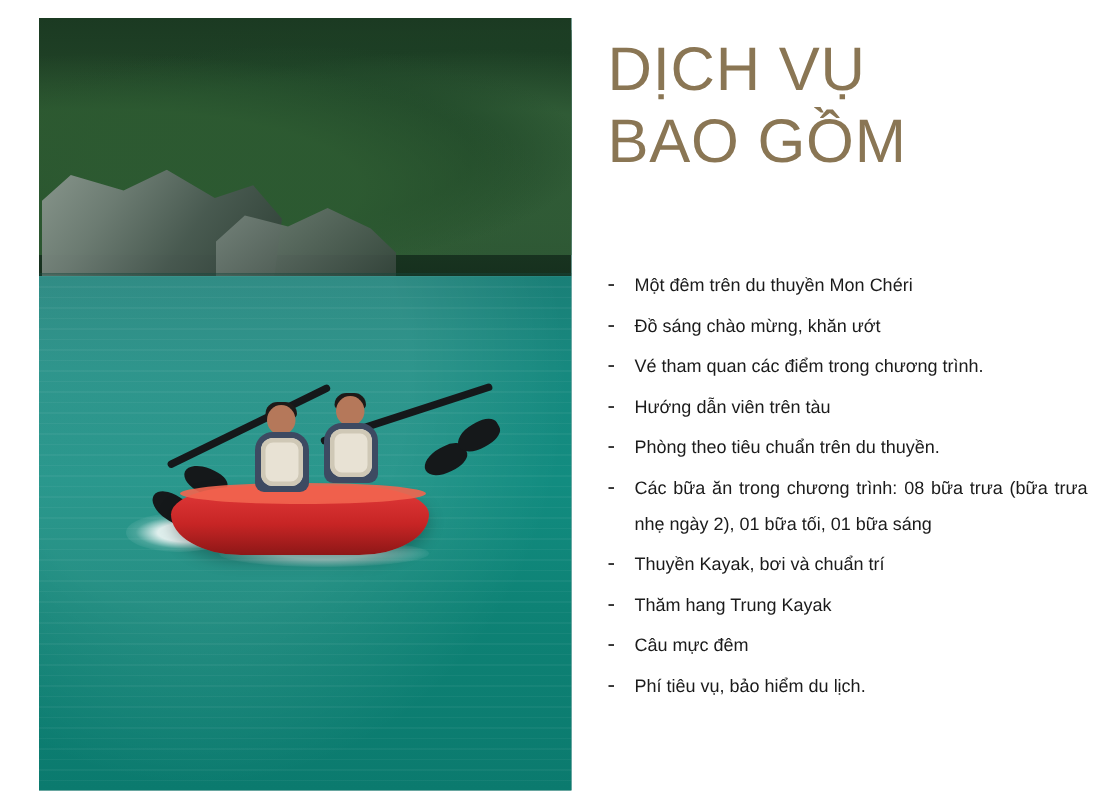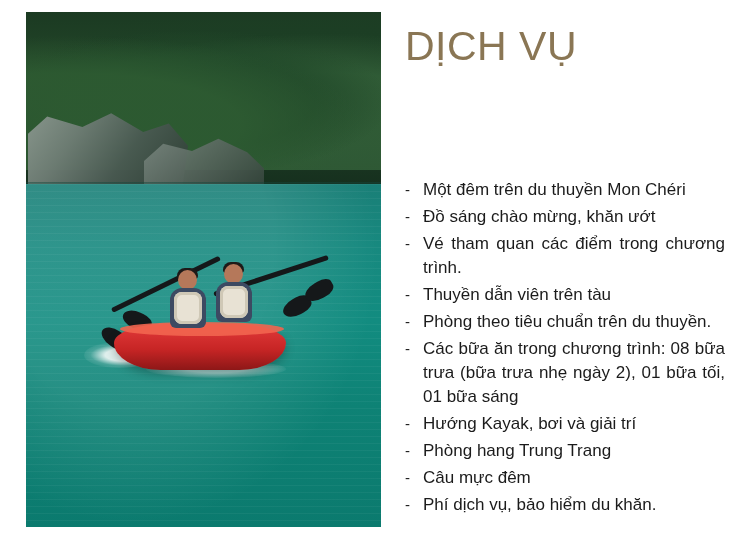--- a/index.html
+++ b/index.html
@@ -256,21 +256,21 @@
     margin-bottom: 3px;
   }
   .dash {
     flex: 0 0 18px;
     font-size: 15px;
     line-height: 24px;
     color: #222;
   }
   .bullet-text {
     flex: 1 1 auto;
-    font-size: 17px;
+    font-size: 12px;
     line-height: 24px;
     color: #1b1b1b;
     text-align: justify;
     text-justify: inter-word;
   }
 </style>
 </head>
 <body>
 
 <div class="slide">
@@ -307,20 +307,21 @@
       <div class="head"></div>
       <div class="body"></div>
       <div class="vest"></div>
     </div>
   </div>
 
   <div class="content">
 
     <div class="title">
       <span class="line">DỊCH VỤ</span>
+      <span class="line">BAO GỒM</span>
     </div>
 
     <div class="list">
 
       <div class="bullet-row">
         <span class="dash">-</span>
         <span class="bullet-text">Một đêm trên du thuyền Mon Chéri</span>
       </div>
 
       <div class="bullet-row">
@@ -328,48 +329,48 @@
         <span class="bullet-text">Đồ sáng chào mừng, khăn ướt</span>
       </div>
 
       <div class="bullet-row">
         <span class="dash">-</span>
         <span class="bullet-text">Vé tham quan các điểm trong chương trình.</span>
       </div>
 
       <div class="bullet-row">
         <span class="dash">-</span>
-        <span class="bullet-text">Thuyền dẫn viên trên tàu</span>
+        <span class="bullet-text">Hướng dẫn viên trên tàu</span>
       </div>
 
       <div class="bullet-row">
         <span class="dash">-</span>
         <span class="bullet-text">Phòng theo tiêu chuẩn trên du thuyền.</span>
       </div>
 
       <div class="bullet-row">
         <span class="dash">-</span>
         <span class="bullet-text">Các bữa ăn trong chương trình: 08 bữa trưa (bữa trưa nhẹ ngày 2), 01 bữa tối, 01 bữa sáng</span>
       </div>
 
       <div class="bullet-row">
         <span class="dash">-</span>
-        <span class="bullet-text">Hướng Kayak, bơi và giải trí</span>
-      </div>
-
-      <div class="bullet-row">
-        <span class="dash">-</span>
-        <span class="bullet-text">Phòng hang Trung Trang</span>
+        <span class="bullet-text">Thuyền Kayak, bơi và chuẩn trí</span>
+      </div>
+
+      <div class="bullet-row">
+        <span class="dash">-</span>
+        <span class="bullet-text">Thăm hang Trung Kayak</span>
       </div>
 
       <div class="bullet-row">
         <span class="dash">-</span>
         <span class="bullet-text">Câu mực đêm</span>
       </div>
 
       <div class="bullet-row">
         <span class="dash">-</span>
-        <span class="bullet-text">Phí dịch vụ, bảo hiểm du khăn.</span>
+        <span class="bullet-text">Phí tiêu vụ, bảo hiểm du lịch.</span>
       </div>
 
     </div>
   </div>
 </div>
 
 </body></html>

